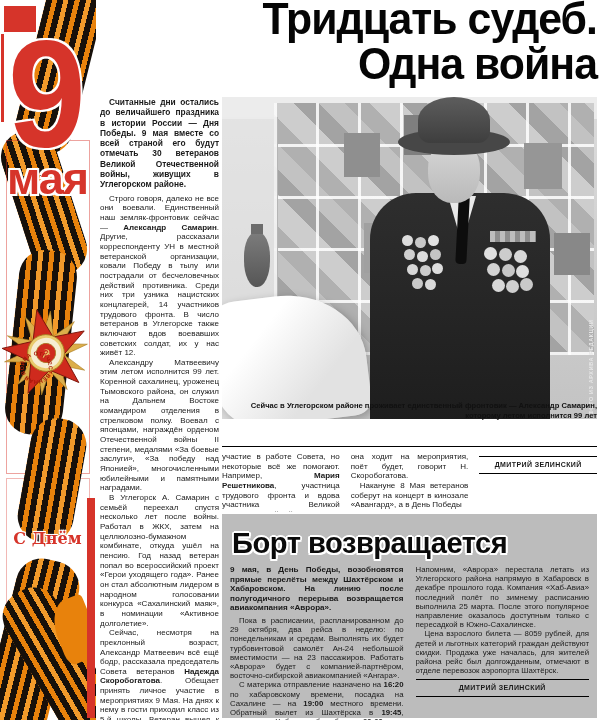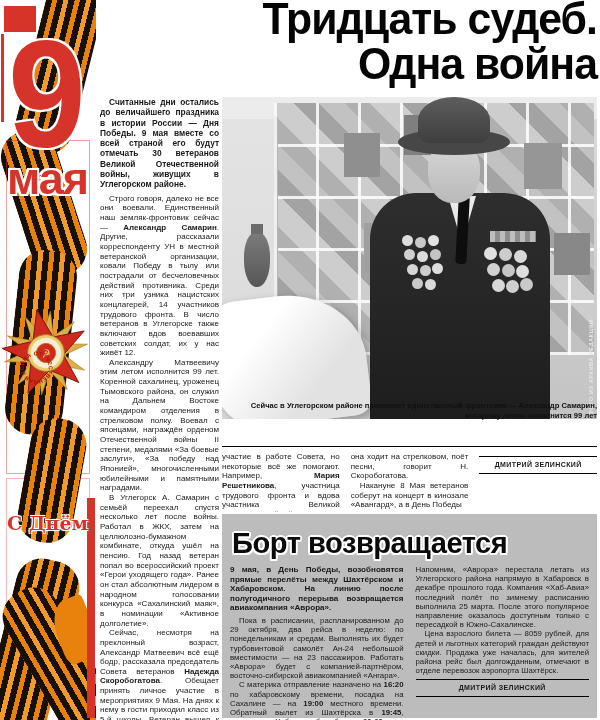--- a/index.html
+++ b/index.html
@@ -23,22 +23,22 @@
   .red-bar-right{position:absolute;left:87px;top:498px;width:8px;height:220px;background:#d6342a;}
   .frame1{position:absolute;left:6px;top:140px;width:82px;height:332px;border:1px solid rgba(214,52,42,.45);}
   .frame2{position:absolute;left:6px;top:478px;width:82px;height:140px;border:1px solid rgba(214,52,42,.35);}
   .day{position:absolute;left:8px;top:18px;font-size:152px;line-height:1;font-weight:bold;color:#d6342a;
        transform:scaleX(.92);transform-origin:left top;z-index:3;
        text-shadow:2px 2px 0 #fff,-2px -2px 0 #fff,2px -2px 0 #fff,-2px 2px 0 #fff;}
   .month{position:absolute;left:0;top:153px;width:95px;text-align:center;font-size:45px;font-weight:bold;
        color:#d6342a;letter-spacing:-1px;z-index:3;
        text-shadow:2px 2px 0 #fff,-2px -2px 0 #fff,2px -2px 0 #fff,-2px 2px 0 #fff;}
   .medal{position:absolute;left:0px;top:298px;width:92px;height:110px;transform:rotate(-12deg);z-index:4;}
-  .greeting{position:absolute;left:0;top:512px;width:95px;text-align:center;z-index:4;
-       font-family:"DejaVu Serif",serif;font-weight:bold;font-size:19px;line-height:23px;color:#d6342a;
+  .greeting{position:absolute;left:0;top:527px;width:95px;text-align:center;z-index:4;
+       font-family:"DejaVu Serif",serif;font-weight:bold;font-size:16px;line-height:23px;color:#d6342a;
        text-shadow:1px 1px 0 #fff,-1px -1px 0 #fff,1px -1px 0 #fff,-1px 1px 0 #fff,0 0 3px #fff;}
 
   
   .headline{position:absolute;left:100px;top:-4px;width:497px;text-align:right;
        font-weight:bold;font-size:45px;line-height:45px;letter-spacing:-1px;color:#050505;
        transform:scaleX(.95);transform-origin:right top;}
 
   
   .col1{position:absolute;left:100px;top:97px;width:119px;height:623px;overflow:hidden;
        font-size:8px;line-height:9.65px;text-align:justify;}
@@ -191,21 +191,21 @@
   </figure>
 
   <div class="caption">Сейчас в Углегорском районе проживает единственный фронтовик — Александр Самарин, которому летом исполнится 99 лет</div>
   <div class="caption-rule"></div>
 
   <div class="cont">
     <div class="ccol">
       <p class="noind"><span>участие в работе Совета, но некоторые всё же помогают. Например, </span><span style="font-weight: bold;">Мария Решетникова</span><span>, участница трудового фронта и вдова участника Великой Отечественной. Ей 92 года,</span></p>
     </div>
     <div class="ccol">
-      <p class="noind"><span>она ходит на стрелковом, поёт песни, говорит Н. Скоробогатова.</span></p>
+      <p class="noind"><span>она ходит на мероприятия, поёт будет, говорит Н. Скоробогатова.</span></p>
       <p><span>Накануне 8 Мая ветеранов соберут на концерт в кинозале «Авангард», а в День Победы</span></p>
     </div>
     <div class="ccol">
       <div class="byline">ДМИТРИЙ ЗЕЛИНСКИЙ</div>
     </div>
   </div>
 
   <section class="graybox">
     <h2 class="a2title">Борт возвращается</h2>
     <div class="a2cols">

